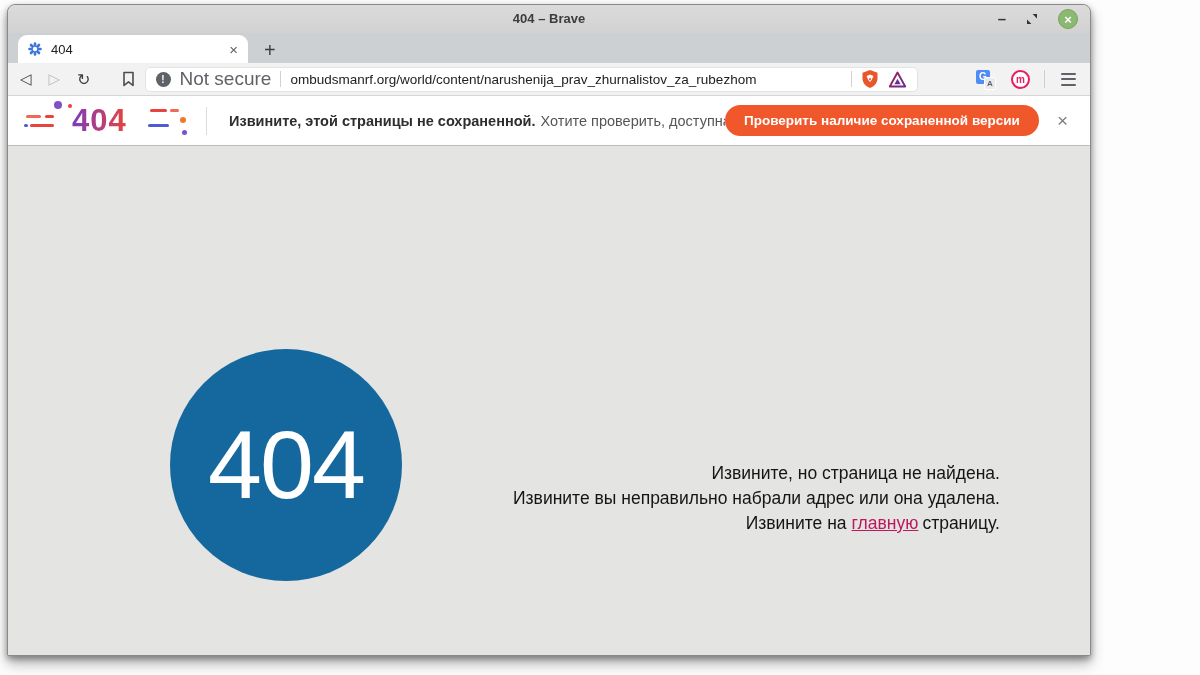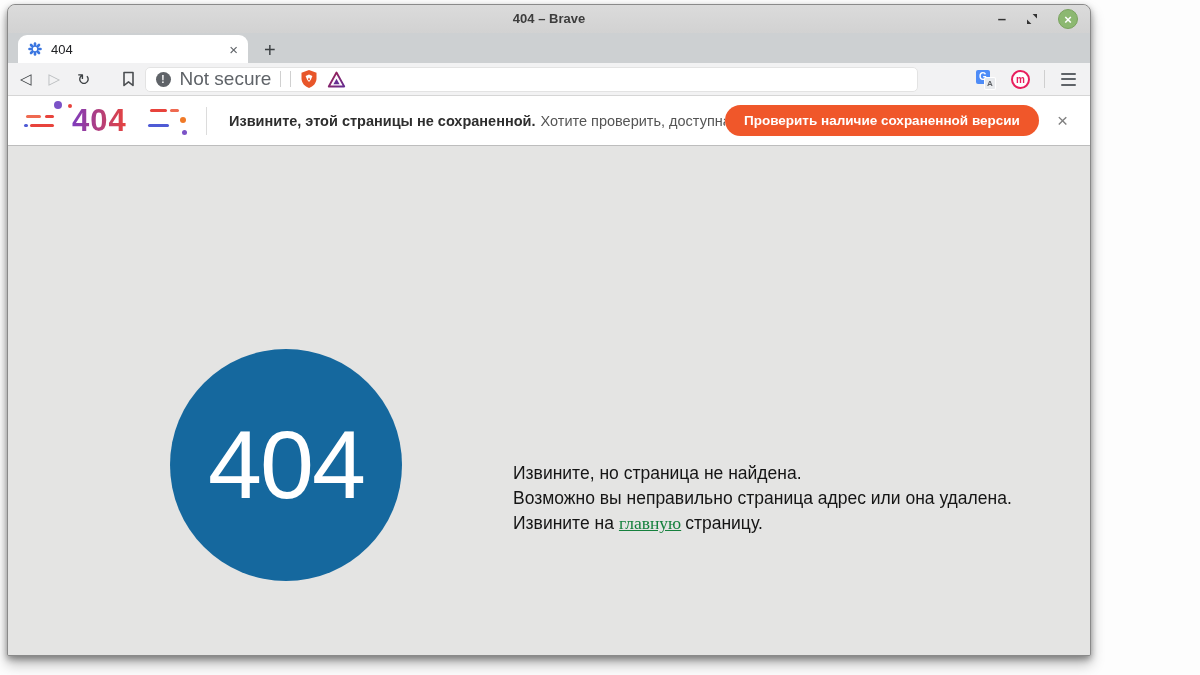--- a/index.html
+++ b/index.html
@@ -79,22 +79,22 @@
     font-family:"Liberation Sans", sans-serif; }
   .infobar-close { margin:0 6px 0 18px; color:#808080; font-size:19px; line-height:1; }
 
   
   .content { flex:1; background:#e4e4e3; position:relative; }
   .badge-circle { position:absolute; left:162px; top:203px; width:232px; height:232px;
     border-radius:50%; background:#15689e; display:flex; align-items:center; justify-content:center; }
   .badge-text { color:#fff; font-size:97px; letter-spacing:-2px; }
   .error-block { position:absolute; left:505px; top:288px; }
   .error-heading { font-size:35px; font-weight:normal; color:#4d4d4d; }
-  .error-par { margin-top:27px; font-size:17.5px; line-height:25px; color:#151515; }
-  .error-par a { color:#15803d; text-decoration:underline; margin:0 4px 0 5px;font-family:Liberation Serif, serif; }
+  .error-par { margin-top:27px; font-size:17.5px; line-height:25px; color:#151515;text-align:right; }
+  .error-par a { color:#be185d; text-decoration:underline; margin:0 4px 0 5px; }
 </style>
 </head>
 <body>
 
 <div class="window">
 
   <div class="titlebar">
     <div class="title">404 – Brave</div>
     <div class="win-controls">
       <span class="minimize">–</span>
@@ -131,20 +131,21 @@
     <span class="nav-btn reload">↻</span>
     <span class="bookmark">
       <svg width="13" height="16" viewBox="0 0 13 16">
         <path d="M2 1.5 h9 v13 l-4.5 -3.6 -4.5 3.6 z" fill="none" stroke="#4a4d50" stroke-width="1.6" stroke-linejoin="round"></path>
       </svg>
     </span>
     <div class="urlbar">
       <span class="info-circle">!</span>
       <span class="notsecure">Not secure</span>
       <span class="vsep"></span>
+      <span class="url">ombudsmanrf.org/world/content/narushenija_prav_zhurnalistov_za_rubezhom</span>
       <span class="vsep"></span>
       <span class="shield">
         <svg width="18" height="20" viewBox="0 0 24 26">
           <path d="M12 1 L22 4.5 V12 C22 18.5 17.5 23 12 25 C6.5 23 2 18.5 2 12 V4.5 Z" fill="#e8562a"></path>
           <path d="M12 7 L16.5 9 L14.5 14 L12 17 L9.5 14 L7.5 9 Z" fill="#fff"></path>
           <path d="M12 11 L13.6 13.2 L12 15 L10.4 13.2 Z" fill="#e8562a"></path>
         </svg>
       </span>
       <span class="bat">
         <svg width="19" height="17" viewBox="0 0 24 22">
@@ -195,19 +196,19 @@
     <span class="infobar-close">×</span>
   </div>
 
   <div class="content">
     <div class="badge-circle">
       <span class="badge-text">404</span>
     </div>
     <div class="error-block">
       <div class="error-par">
         <span>Извините, но страница не найдена.</span><br>
-        <span>Возможно вы неправильно страница адрес или она удалена.</span><br>
+        <span>Извините вы неправильно набрали адрес или она удалена.</span><br>
         <span>Извините на</span><a href="#">главную</a><span>страницу.</span>
       </div>
     </div>
   </div>
 
 </div>
 
 </body></html>

